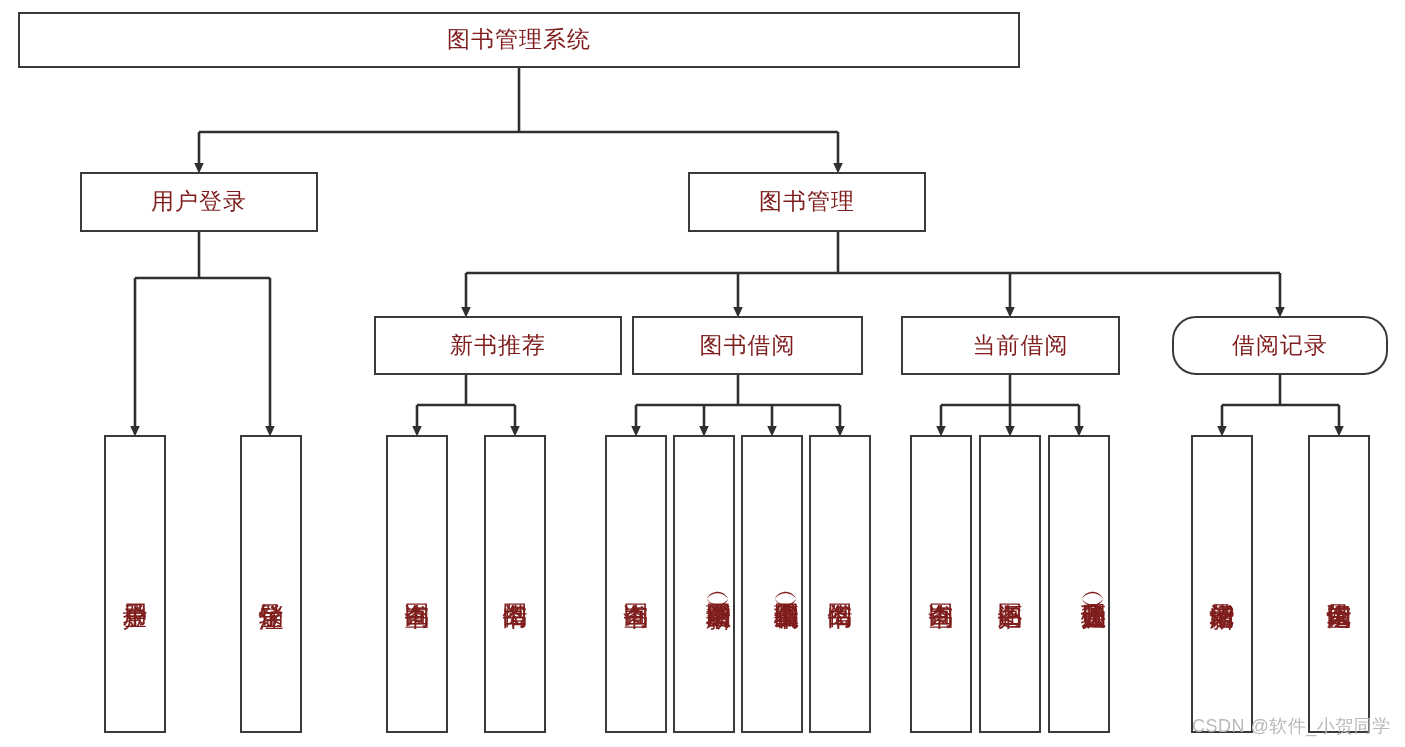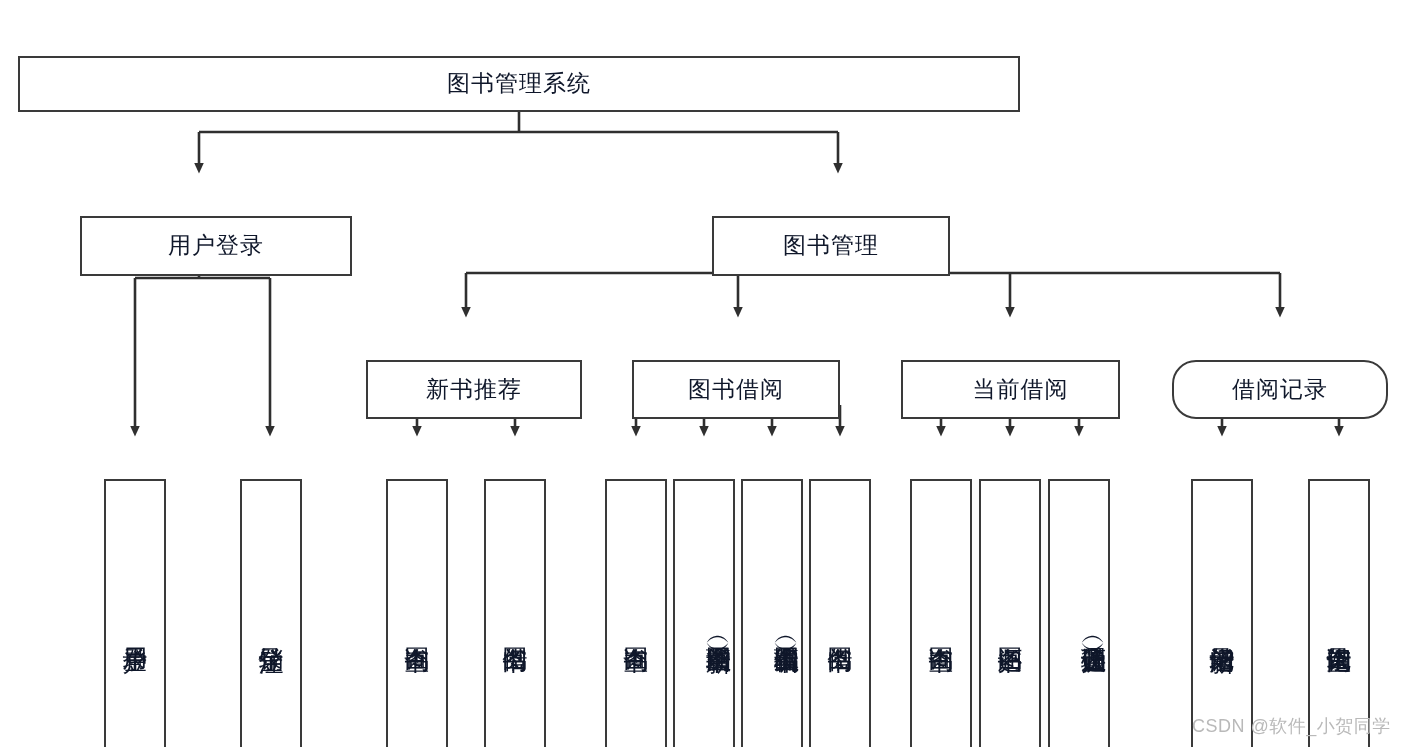--- a/index.html
+++ b/index.html
@@ -27,22 +27,21 @@
     pointer-events: none;
   }
   .node {
     position: absolute;
     box-sizing: border-box;
     background: #ffffff;
     border: 2px solid #3a3a3a;
     display: flex;
     align-items: center;
     justify-content: center;
-    color: #0f172a;
-    margin-top: 44px;
+    color: #7f1d1d;
   }
   .node.horiz {
     font-size: 23px;
     letter-spacing: 1px;
     line-height: 1.1;
   }
   .node.vert {
     font-size: 25px;
     line-height: 1.16;
     letter-spacing: 0px;
@@ -122,33 +121,33 @@
       <path d="M1222,405 L1339,405"></path>
       <path d="M1222,405 L1222,427" marker-end="url(#arrow)"></path>
       <path d="M1339,405 L1339,427" marker-end="url(#arrow)"></path>
     </g>
   </svg>
 
   <div class="node horiz" style="left:18px; top:12px; width:1002px; height:56px;">
     <span class="txt">图书管理系统</span>
   </div>
 
-  <div class="node horiz" style="left:80px; top:172px; width:272px; height:60px;">
+  <div class="node horiz" style="left:80px; top:172px; width:238px; height:60px;">
     <span class="txt">用户登录</span>
   </div>
 
-  <div class="node horiz" style="left:712px; top:172px; width:238px; height:60px;">
+  <div class="node horiz" style="left:688px; top:172px; width:238px; height:60px;">
     <span class="txt">图书管理</span>
   </div>
 
-  <div class="node horiz" style="left:366px; top:316px; width:216px; height:59px;align-items:center;">
+  <div class="node horiz" style="left:374px; top:316px; width:248px; height:59px;align-items:center;">
     <span class="txt">新书推荐</span>
   </div>
 
-  <div class="node horiz" style="left:632px; top:316px; width:208px; height:59px;text-align:right;">
+  <div class="node horiz" style="left:632px; top:316px; width:231px; height:59px;text-align:right;">
     <span class="txt">图书借阅</span>
   </div>
 
   <div class="node horiz" style="left:901px; top:316px; width:219px; height:59px;padding-left:20px;">
     <span class="txt">当前借阅</span>
   </div>
 
   <div class="node horiz" style="left:1172px; top:316px; width:216px; height:59px;border-radius:24px;">
     <span class="txt">借阅记录</span>
   </div>

